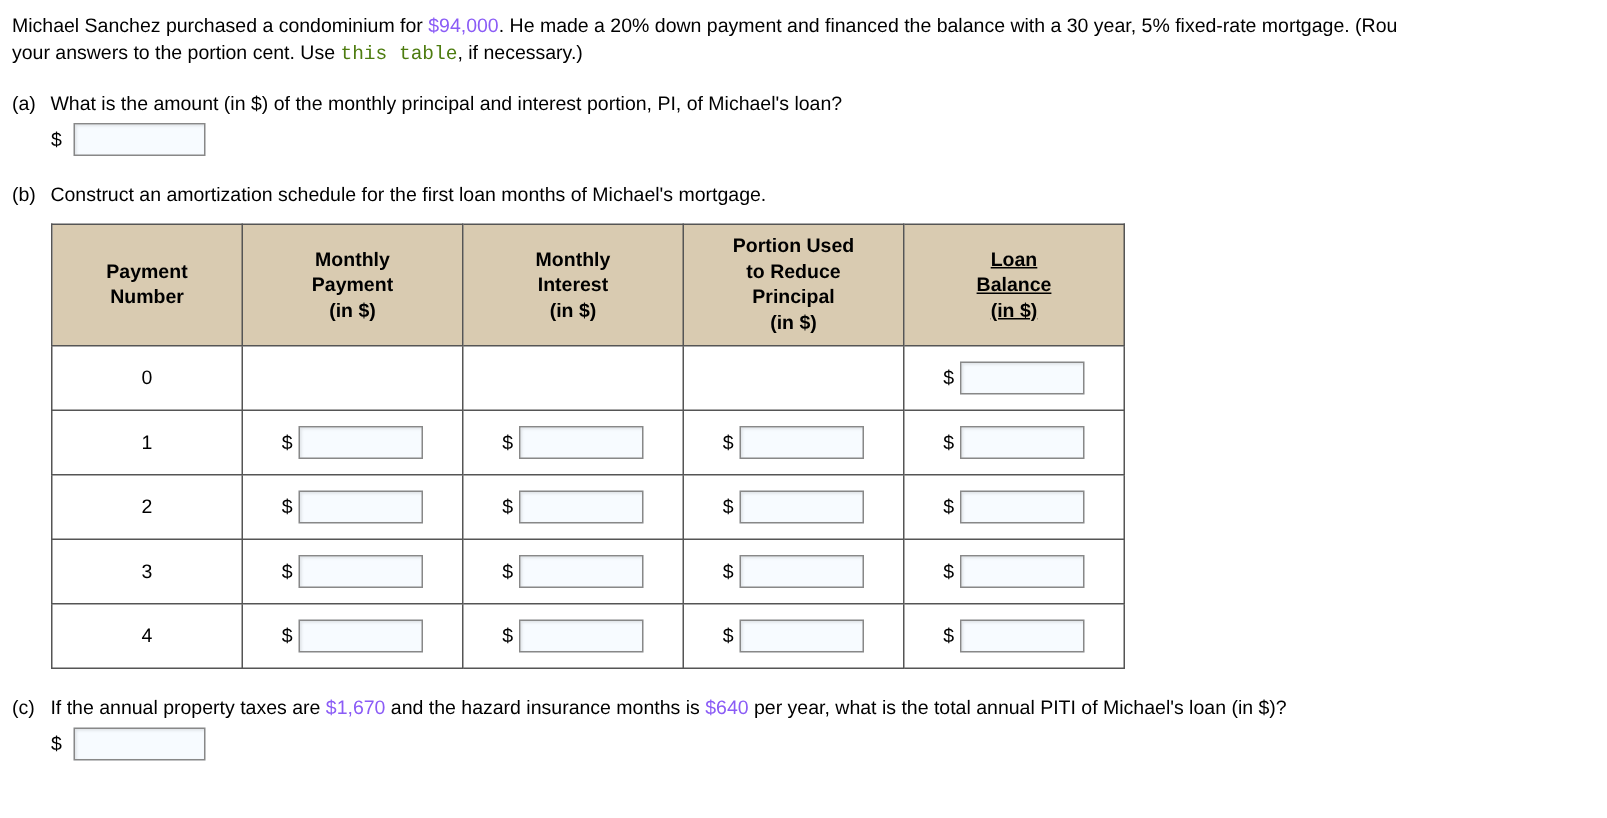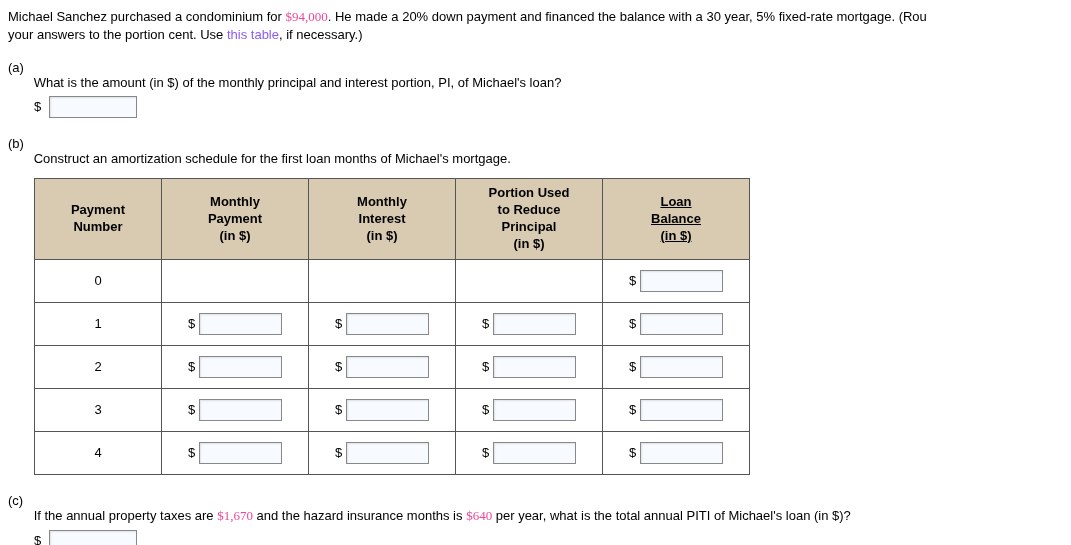--- a/index.html
+++ b/index.html
@@ -8,38 +8,37 @@
       color: #000;
       margin: 0;
       padding: 8px;
       background: #fff;
     }
     .intro {
       margin-bottom: 16px;
       line-height: 1.4;
     }
     .highlight-green {
-      color: #ec4899;
-      font-family: Liberation Serif, serif;
+      color: #8b5cf6;
     }
     .link-blue {
-      color: #8b5cf6;
+      color: #4d7c0f;
       text-decoration: none;
+      font-family: Liberation Mono, monospace;
     }
     .part {
       margin-bottom: 18px;
     }
     .part-label {
       display: inline-block;
       width: 22px;
       vertical-align: top;
     }
     .part-body {
       display: inline-block;
-      margin-top: 15px;
     }
     .dollar-input {
       margin-top: 6px;
       margin-left: 26px;
     }
     .dollar-input span {
       font-size: 13px;
       margin-right: 4px;
     }
     input[type="text"] {

